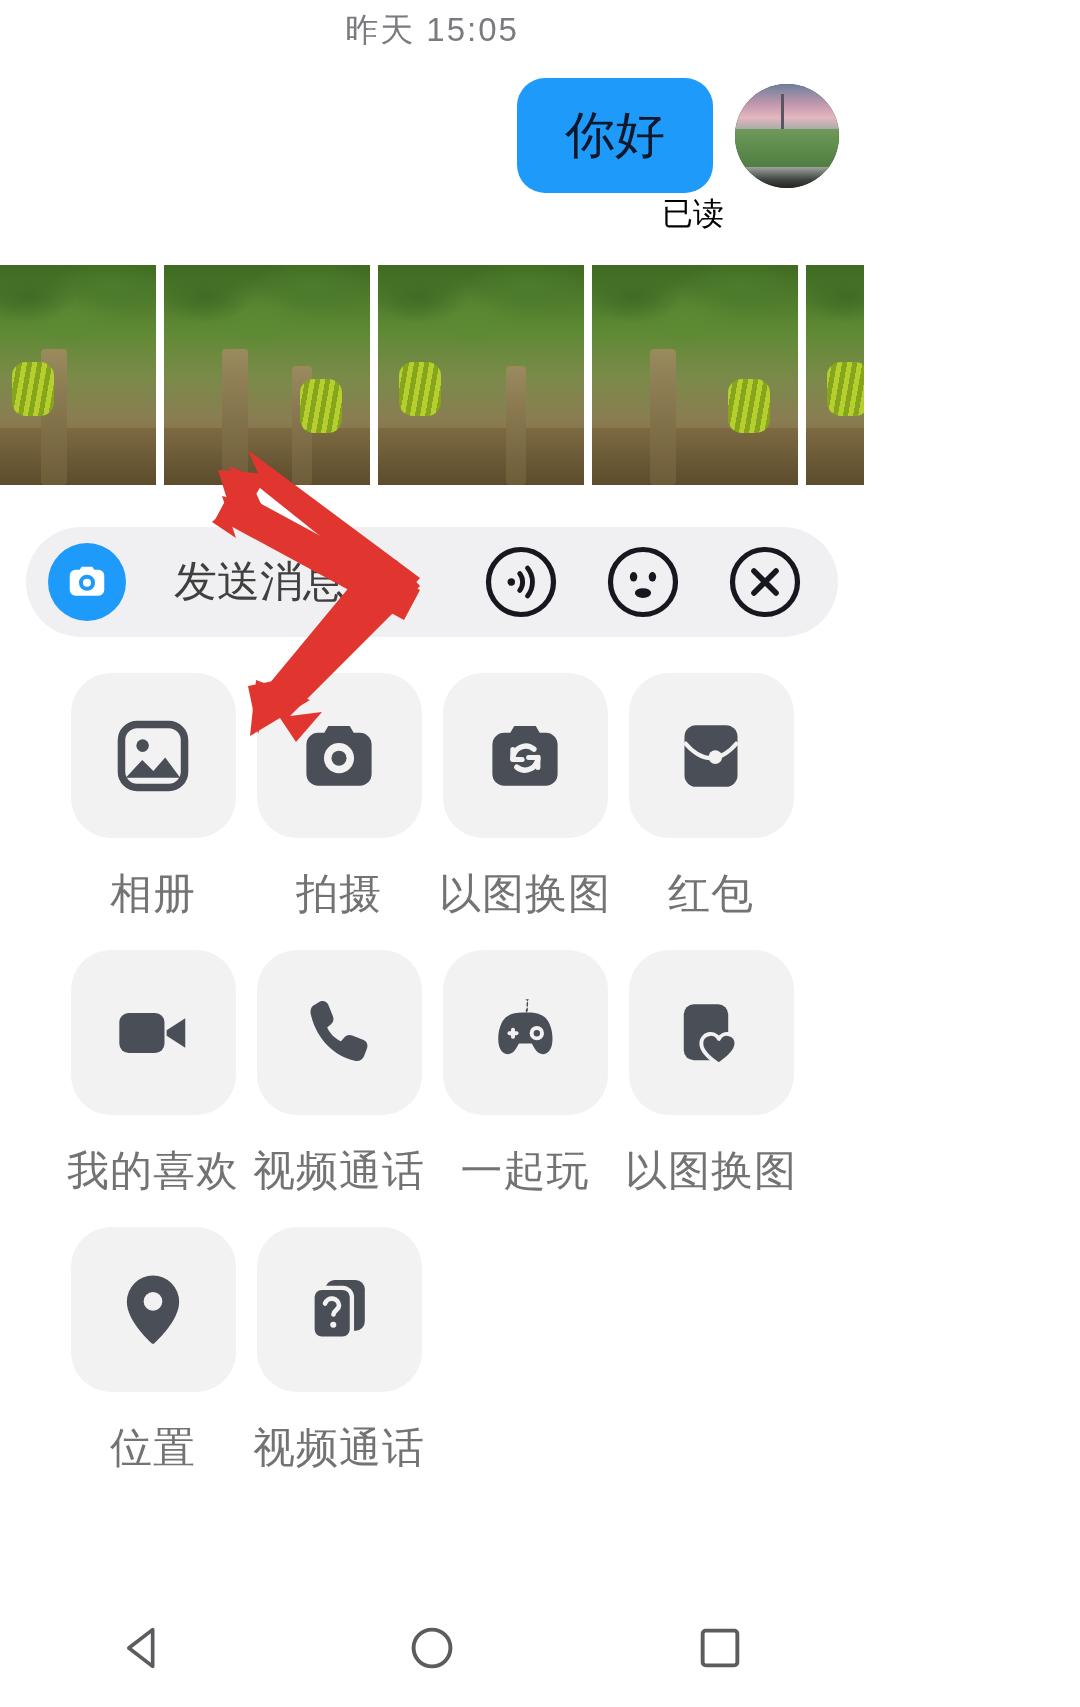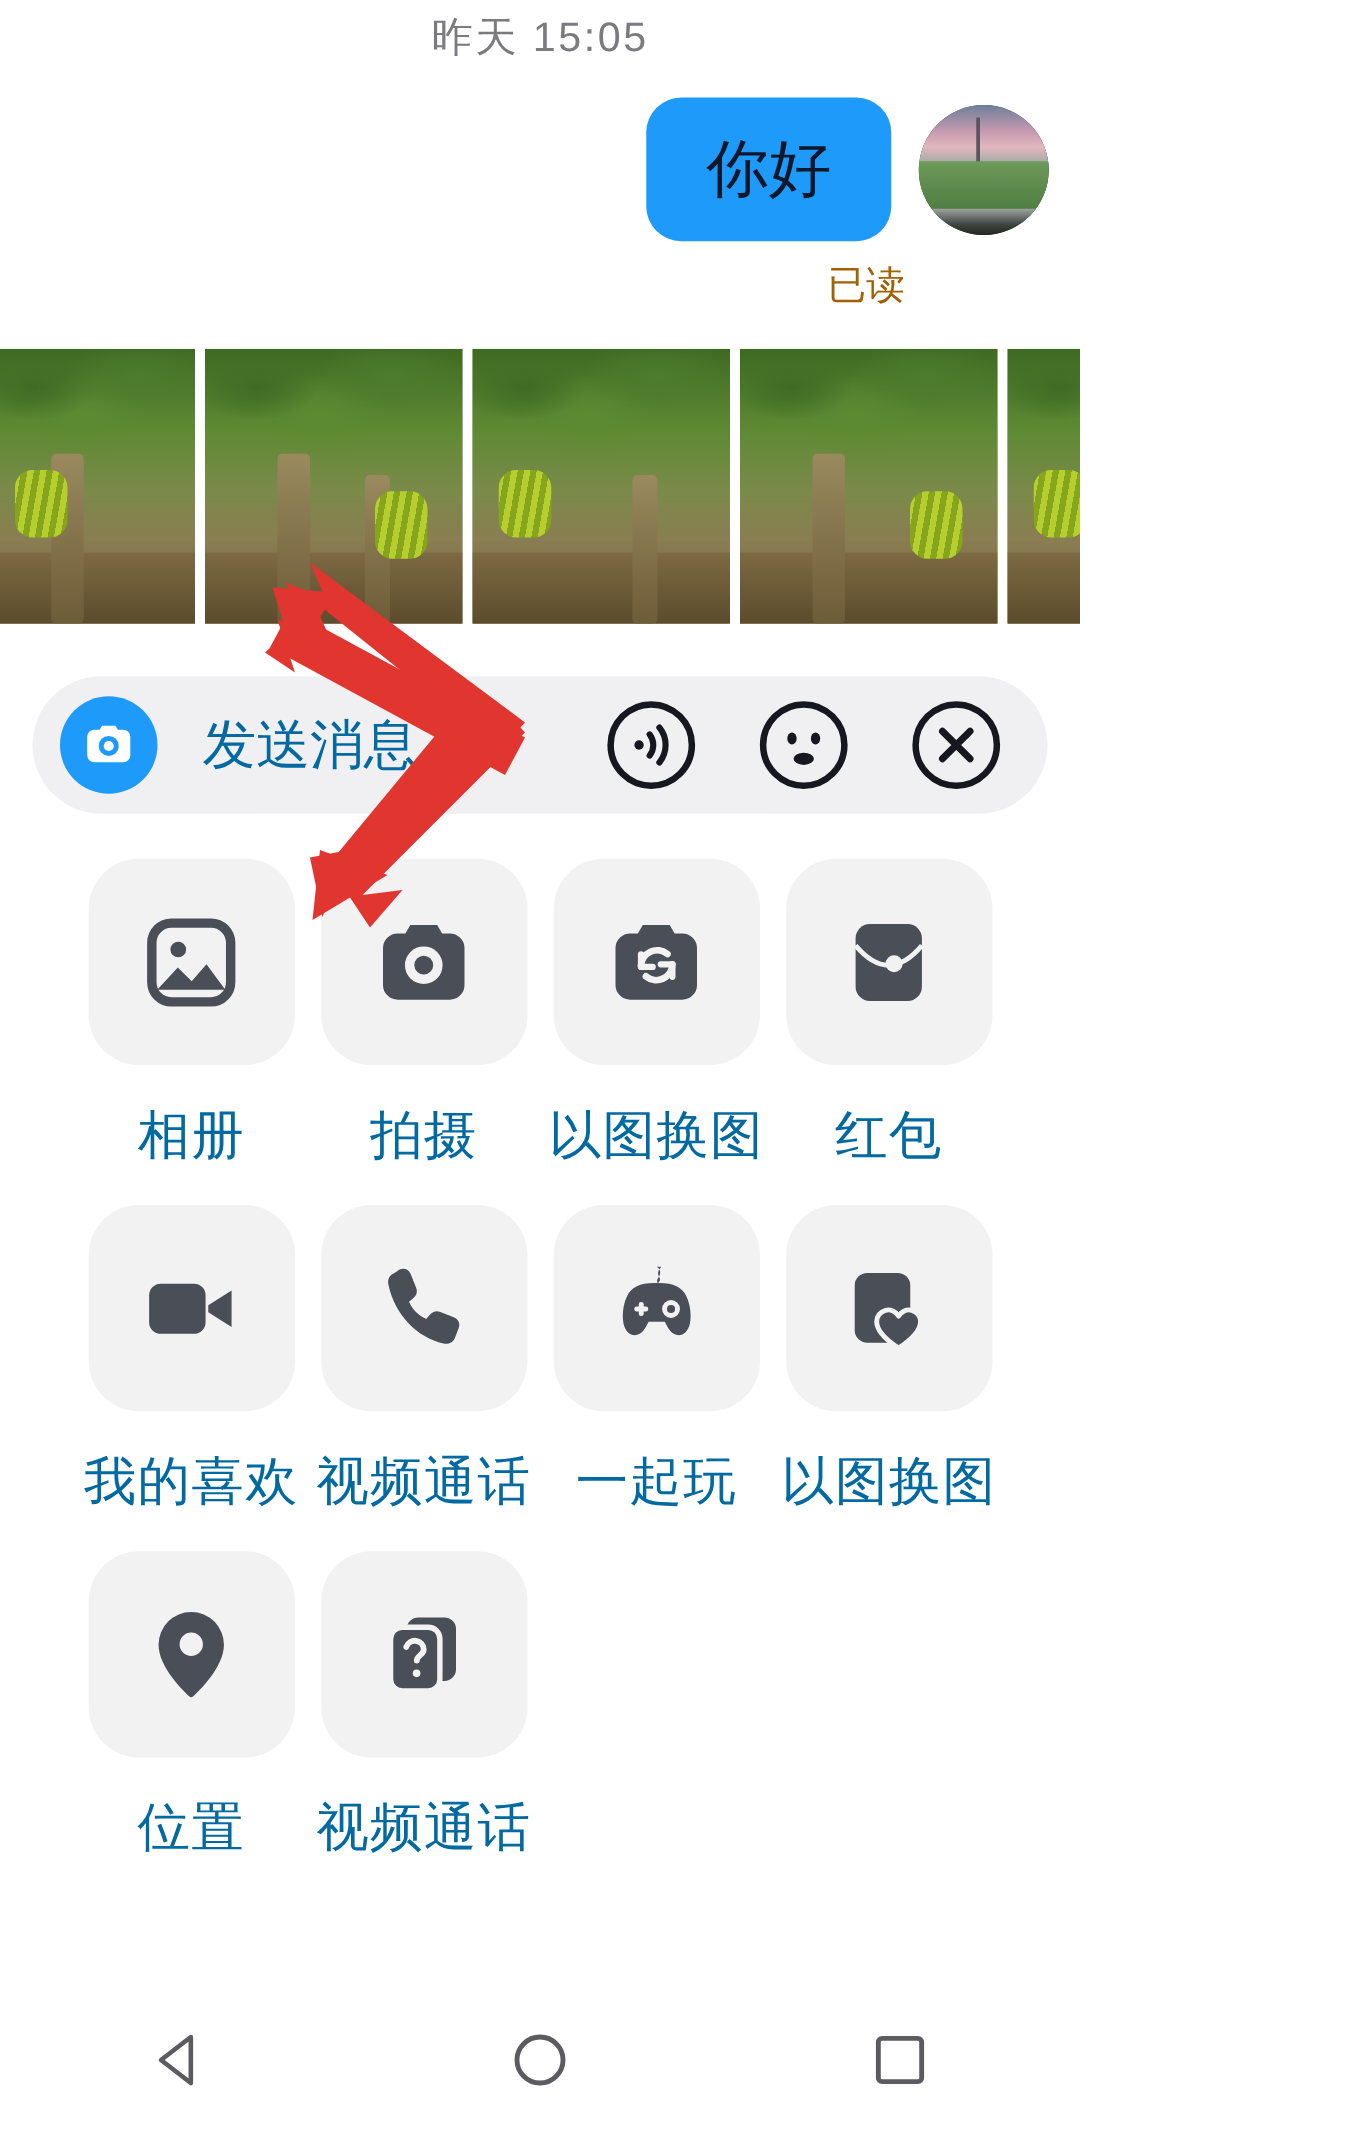--- a/index.html
+++ b/index.html
@@ -45,22 +45,22 @@
   .avatar .road {
     position:absolute; left:0; bottom:0; width:100%; height:20%;
     background:linear-gradient(180deg,#9fa3a0 0%,#3f4540 60%,#23261f 100%);
   }
   .avatar .pole {
     position:absolute; left:44%; top:10%; width:3px; height:36%;
     background:#5a5560;
   }
 
   .read-status {
-    text-align:right; padding-right:140px; margin-top:14px;
-    font-size:31px; color:#a16207;
+    text-align:right; padding-right:140px; 
+    font-size:31px; color:#000000;
   }
 
   
   .photo-strip {
     display:flex; gap:8px; margin-top:30px;
     width:100%; height:220px; overflow:hidden;
   }
   .photo {
     flex:0 0 206px; height:220px; position:relative; overflow:hidden;
     background:#6d7a4a;
@@ -97,42 +97,42 @@
     margin:42px 26px 0 26px; height:110px;
     background:#f0f0f2; border-radius:55px;
     display:flex; align-items:center; padding:0 34px 0 22px;
   }
   .cam-circle {
     width:78px; height:78px; border-radius:50%;
     background:#1e9bfa; display:flex; align-items:center; justify-content:center;
     flex:0 0 auto;
   }
   .placeholder {
-    margin-left:36px; font-size:43px; color:#0369a1; flex:1;
+    margin-left:48px; font-size:43px; color:#404040; flex:1;
   }
   .bar-icons { display:flex; align-items:center; gap:44px; }
   .bar-icons svg { display:block; }
 
   
   .grid {
     margin-top:36px; padding:0 60px;
     display:grid; grid-template-columns:repeat(4,1fr);
     row-gap:6px;
   }
   .cell {
     display:flex; flex-direction:column; align-items:center;
   }
   .tile {
     width:165px; height:165px; border-radius:40px;
     background:#f2f2f3; display:flex; align-items:center; justify-content:center;
   }
   .tile svg { display:block; }
   .cell-label {
     margin-top:28px; margin-bottom:22px;
-    font-size:42px; color:#0369a1; letter-spacing:1px;
+    font-size:42px; color:#737373; letter-spacing:1px;
   }
 
   
   .arrows { position:absolute; left:0; top:0; width:1080px; height:1707px; pointer-events:none; }
 
   
   .navbar {
     position:absolute; left:0; bottom:0; width:100%; height:118px;
     display:flex; align-items:center; justify-content:space-around;
     background:#fff;

